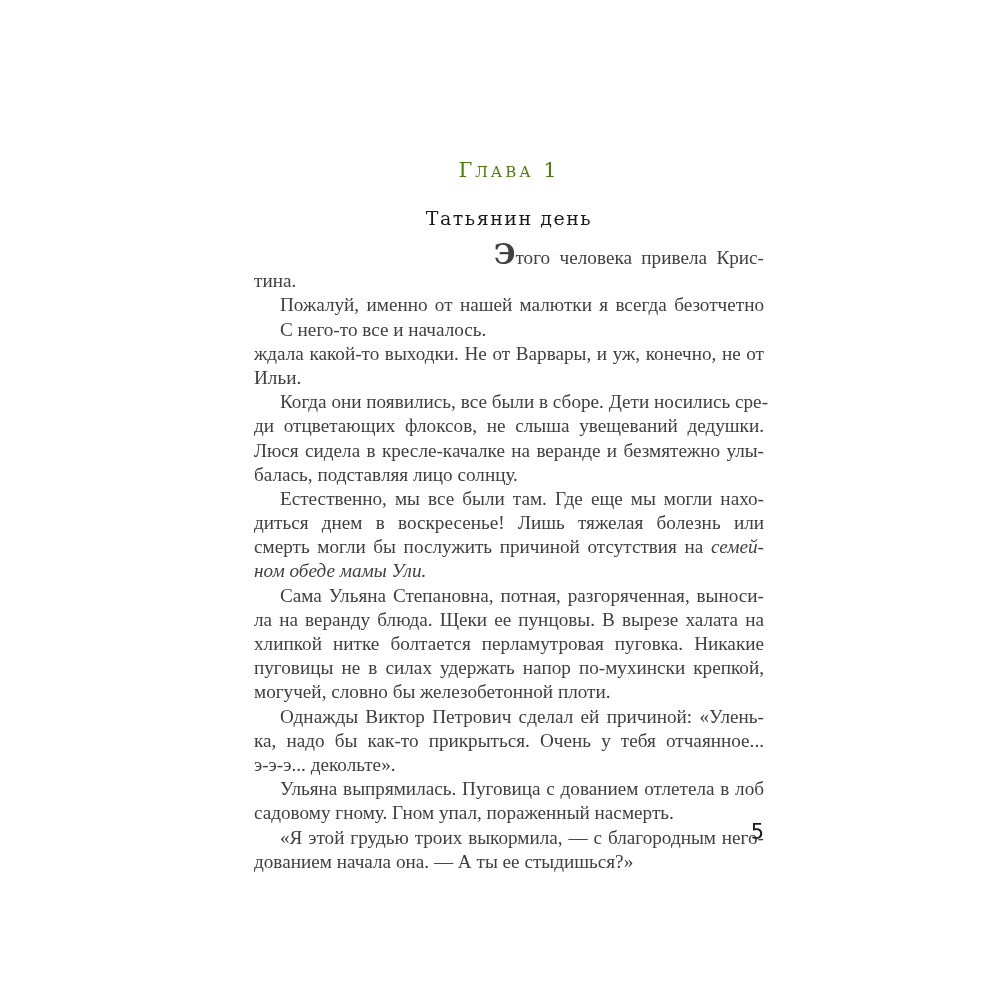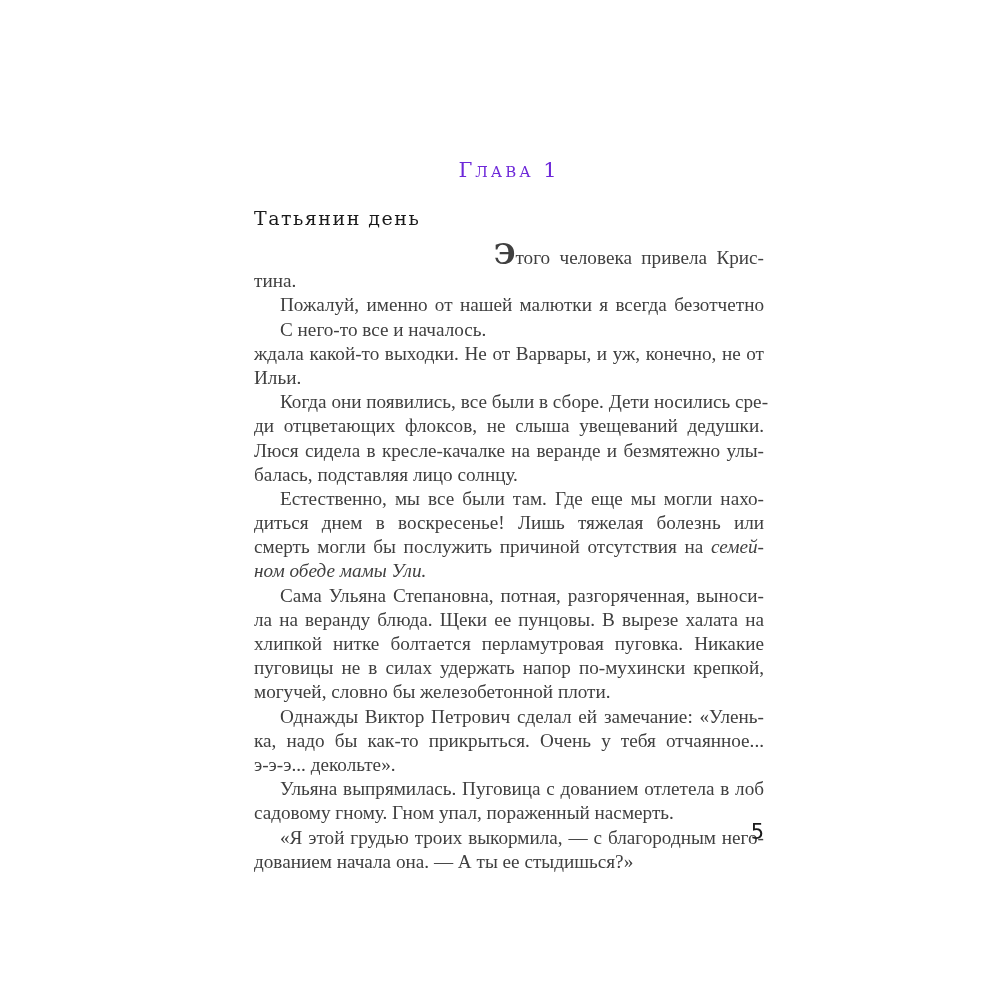--- a/index.html
+++ b/index.html
@@ -24,28 +24,28 @@
   .chapter-title {
     position: absolute;
     top: 158px;
     left: 0;
     width: 510px;
     text-align: center;
     font-family: "DejaVu Serif", serif;
     font-size: 21px;
     letter-spacing: 3px;
     font-variant: small-caps;
-    color: #6d28d9;
+    color: #4d7c0f;
   }
   .chapter-subtitle {
     position: absolute;
     top: 207px;
     left: 0;
     width: 510px;
-    text-align: left;
+    text-align: center;
     font-family: "DejaVu Serif", serif;
     font-size: 19px;
     letter-spacing: 1.5px;
     color: #1a1a1a;
   }
   .body-text {
     position: absolute;
     top: 245px;
     left: 0;
     width: 510px;
@@ -109,21 +109,21 @@
     <span class="line last">балась, подставляя лицо солнцу.</span>
     <span class="line indent">Естественно, мы все были там. Где еще мы могли нахо-</span>
     <span class="line">диться днем в воскресенье! Лишь тяжелая болезнь или</span>
     <span class="line"><span>смерть могли бы послужить причиной отсутствия на </span><span class="italic">семей-</span></span>
     <span class="line last italic">ном обеде мамы Ули.</span>
     <span class="line indent">Сама Ульяна Степановна, потная, разгоряченная, выноси-</span>
     <span class="line">ла на веранду блюда. Щеки ее пунцовы. В вырезе халата на</span>
     <span class="line">хлипкой нитке болтается перламутровая пуговка. Никакие</span>
     <span class="line">пуговицы не в силах удержать напор по-мухински крепкой,</span>
     <span class="line last">могучей, словно бы железобетонной плоти.</span>
-    <span class="line indent">Однажды Виктор Петрович сделал ей замечание: «Улень-</span>
+    <span class="line indent">Однажды Виктор Петрович сделал ей причиной: «Улень-</span>
     <span class="line">ка, надо бы как-то прикрыться. Очень у тебя отчаянное...</span>
     <span class="line last">э-э-э... декольте».</span>
     <span class="line indent">Ульяна выпрямилась. Пуговица с дованием отлетела в лоб</span>
     <span class="line last">садовому гному. Гном упал, пораженный насмерть.</span>
     <span class="line indent">«Я этой грудью троих выкормила, — с благородным него-</span>
     <span class="line last">дованием начала она. — А ты ее стыдишься?»</span>
   </div>
 
   <div class="page-number">5</div>
 </div>

